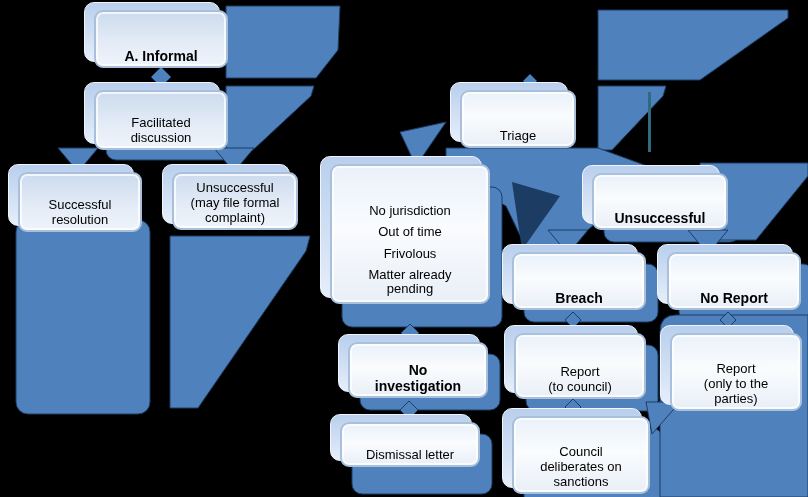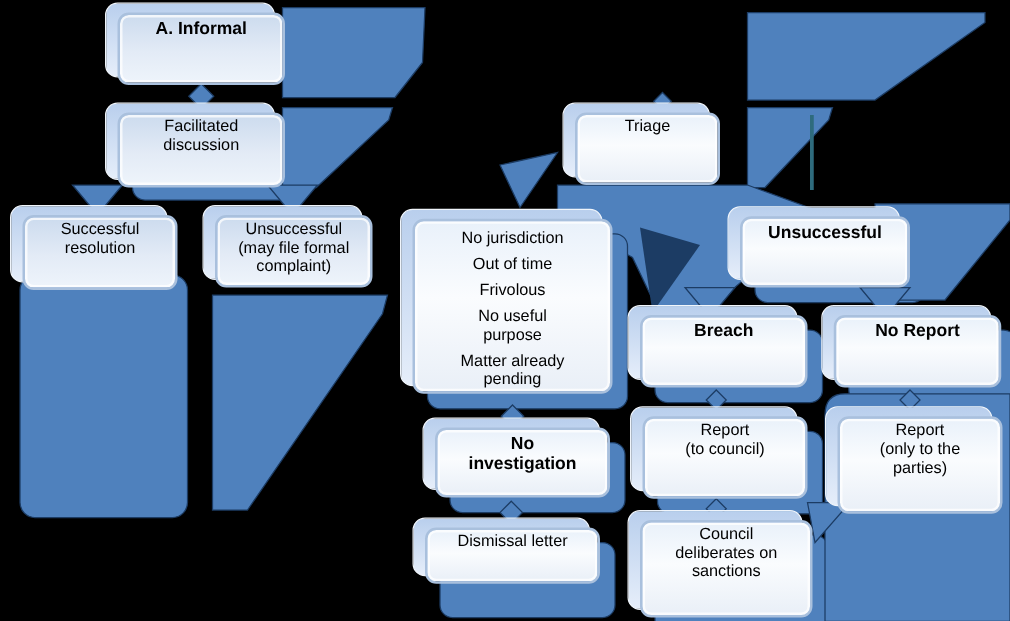--- a/index.html
+++ b/index.html
@@ -26,21 +26,21 @@
   .node .back{
     position:absolute; left:-10px; top:-8px; width:100%; height:100%;
     border-radius:10px;
     background:linear-gradient(180deg, var(--back-top), var(--back-bottom));
     border:1px solid #f0f5fb;
   }
   .node .front{
     position:absolute; inset:0; border-radius:9px;
     border:2px solid var(--box-border);
     box-shadow: inset 0 0 0 2px rgba(255,255,255,.75);
-    display:flex; flex-direction:column; align-items:center; justify-content:flex-start;
+    display:flex; flex-direction:column; align-items:center; justify-content:flex-end;
     text-align:center; padding:2px 14px; box-sizing:border-box;
   }
   .node.va .front{background:linear-gradient(180deg, var(--fill-a-top) 0%, #e3ebf6 55%, var(--fill-a-bottom) 100%);}
   .node.vb .front{background:linear-gradient(180deg, var(--fill-b-top) 0%, #fafcfe 45%, var(--fill-b-bottom) 100%);}
   .lbl{white-space:pre-line; font-size:13px; line-height:1.15;}
   .lbl.bold{font-weight:bold; font-size:14px;}
   .outcome-item{font-size:13px; line-height:1.1; margin:3.5px 0; padding:0 14px;}
 </style>
 </head>
 <body>
@@ -117,27 +117,26 @@
 complaint)</span>
       </div>
   </div>
 
   <div class="node vb" style="left:460px;top:90px;width:116px;height:58px">
     <div class="back"></div>
     <div class="front">
         <span class="lbl">Triage</span>
       </div>
   </div>
-  <div class="node vb" style="left:330px;top:175px;width:160px;height:140px">
+  <div class="node vb" style="left:330px;top:164px;width:160px;height:140px">
     <div class="back"></div>
     <div class="front">
       <div class="outcome-item">No jurisdiction</div>
       <div class="outcome-item">Out of time</div>
       <div class="outcome-item">Frivolous</div>
-      <div class="outcome-item">No useful purpose</div>
       <div class="outcome-item">Matter already pending</div>
     </div>
   </div>
   <div class="node vb" style="left:348px;top:342px;width:140px;height:56px">
     <div class="back"></div>
     <div class="front">
         <span class="lbl bold">No investigation</span>
       </div>
   </div>
   <div class="node vb" style="left:340px;top:422px;width:140px;height:45px">

